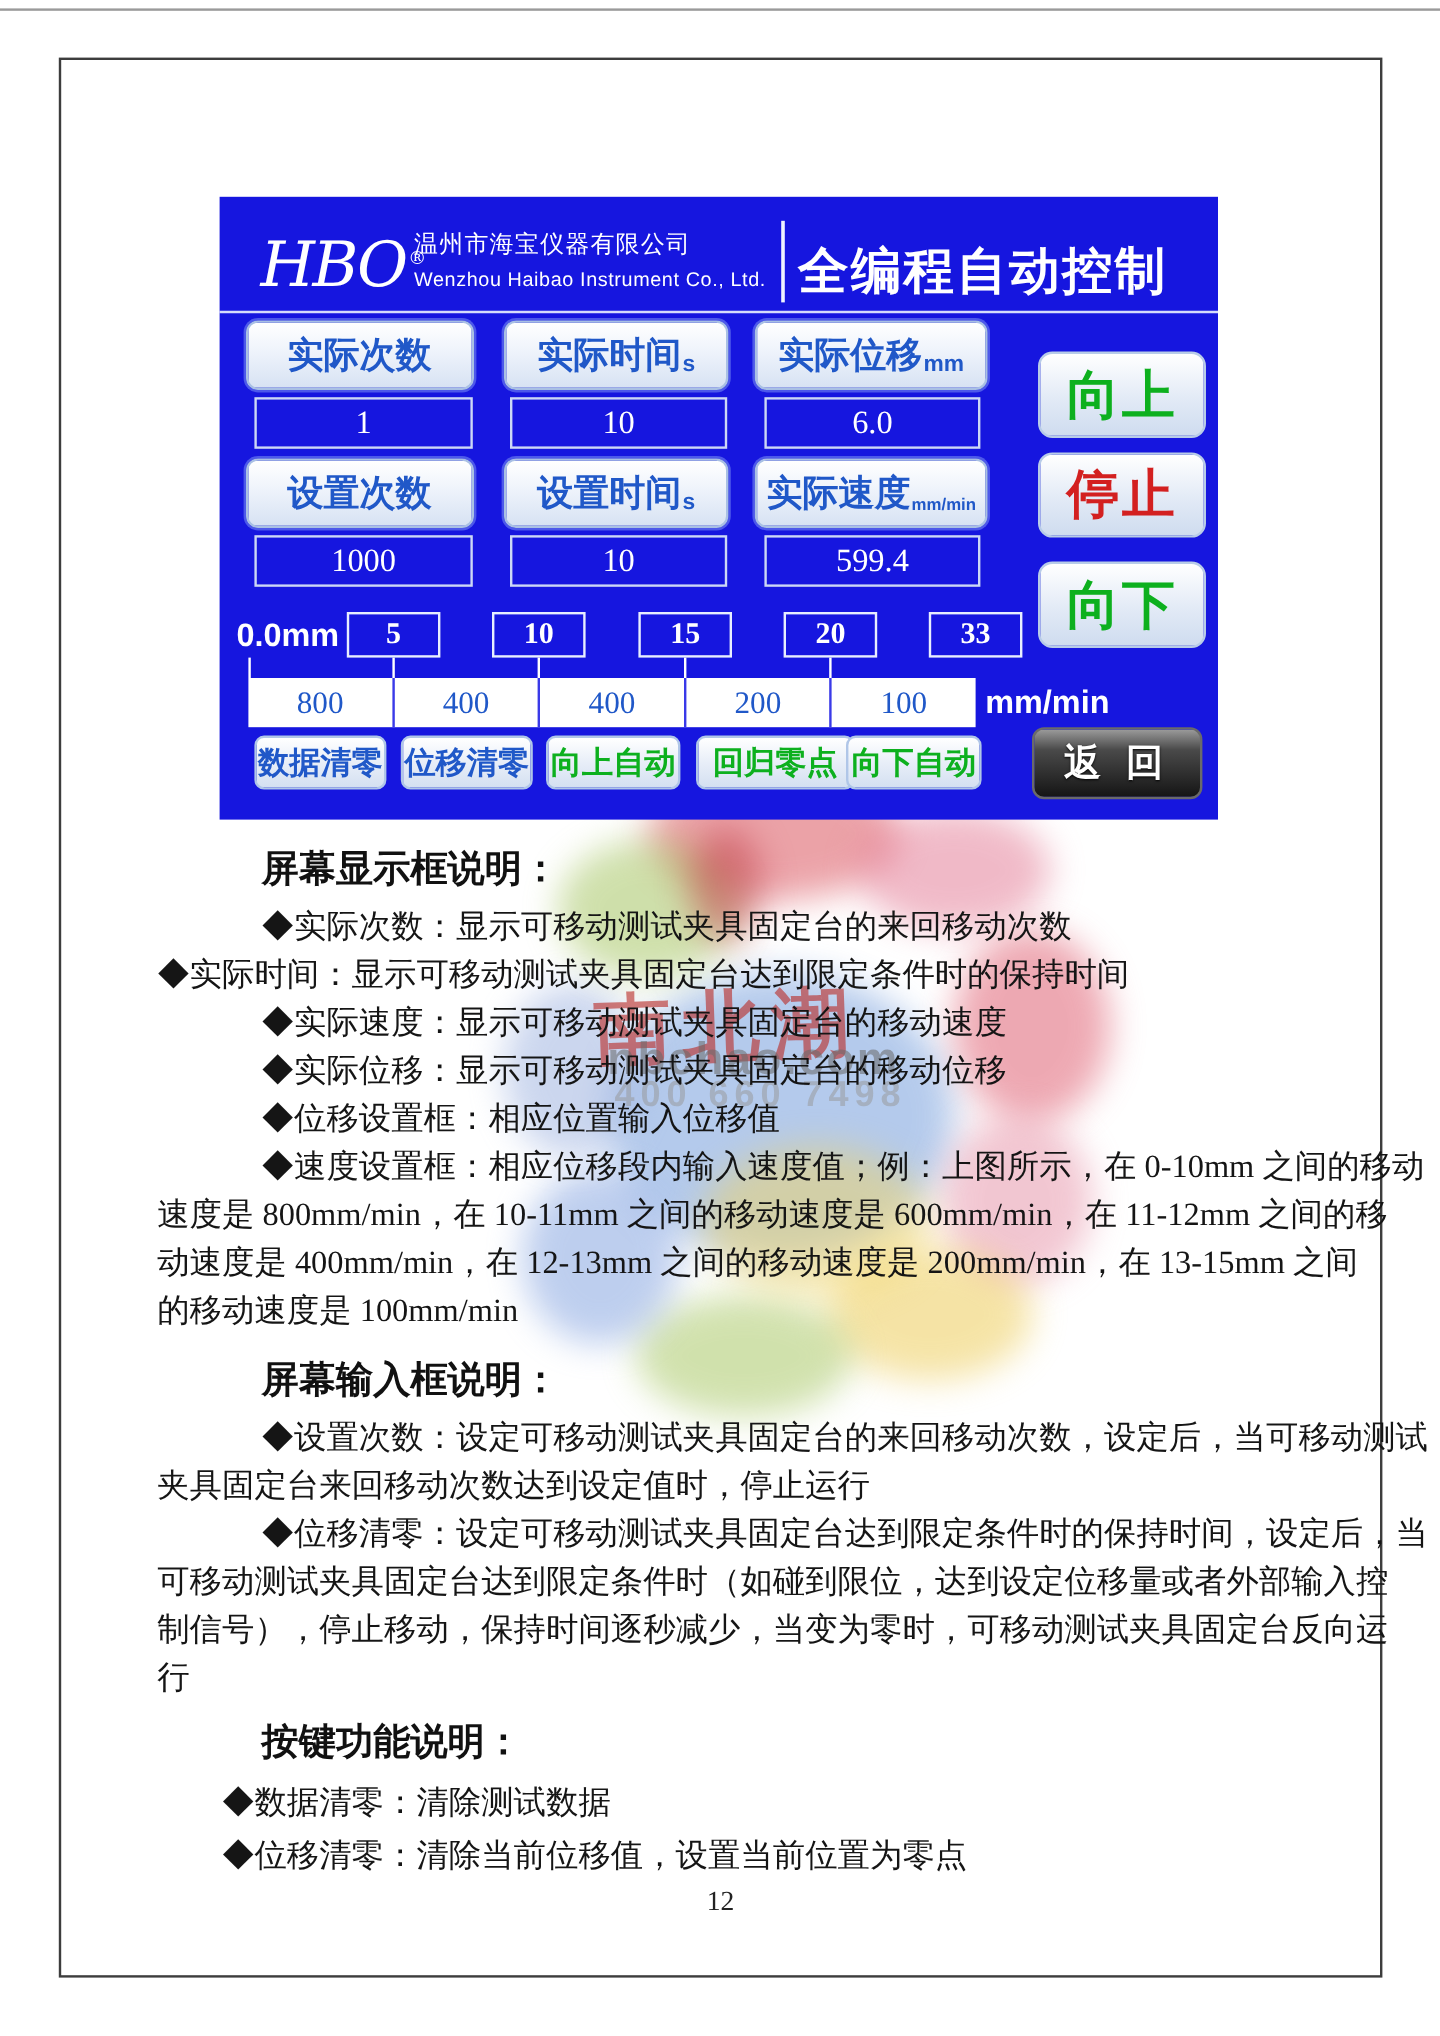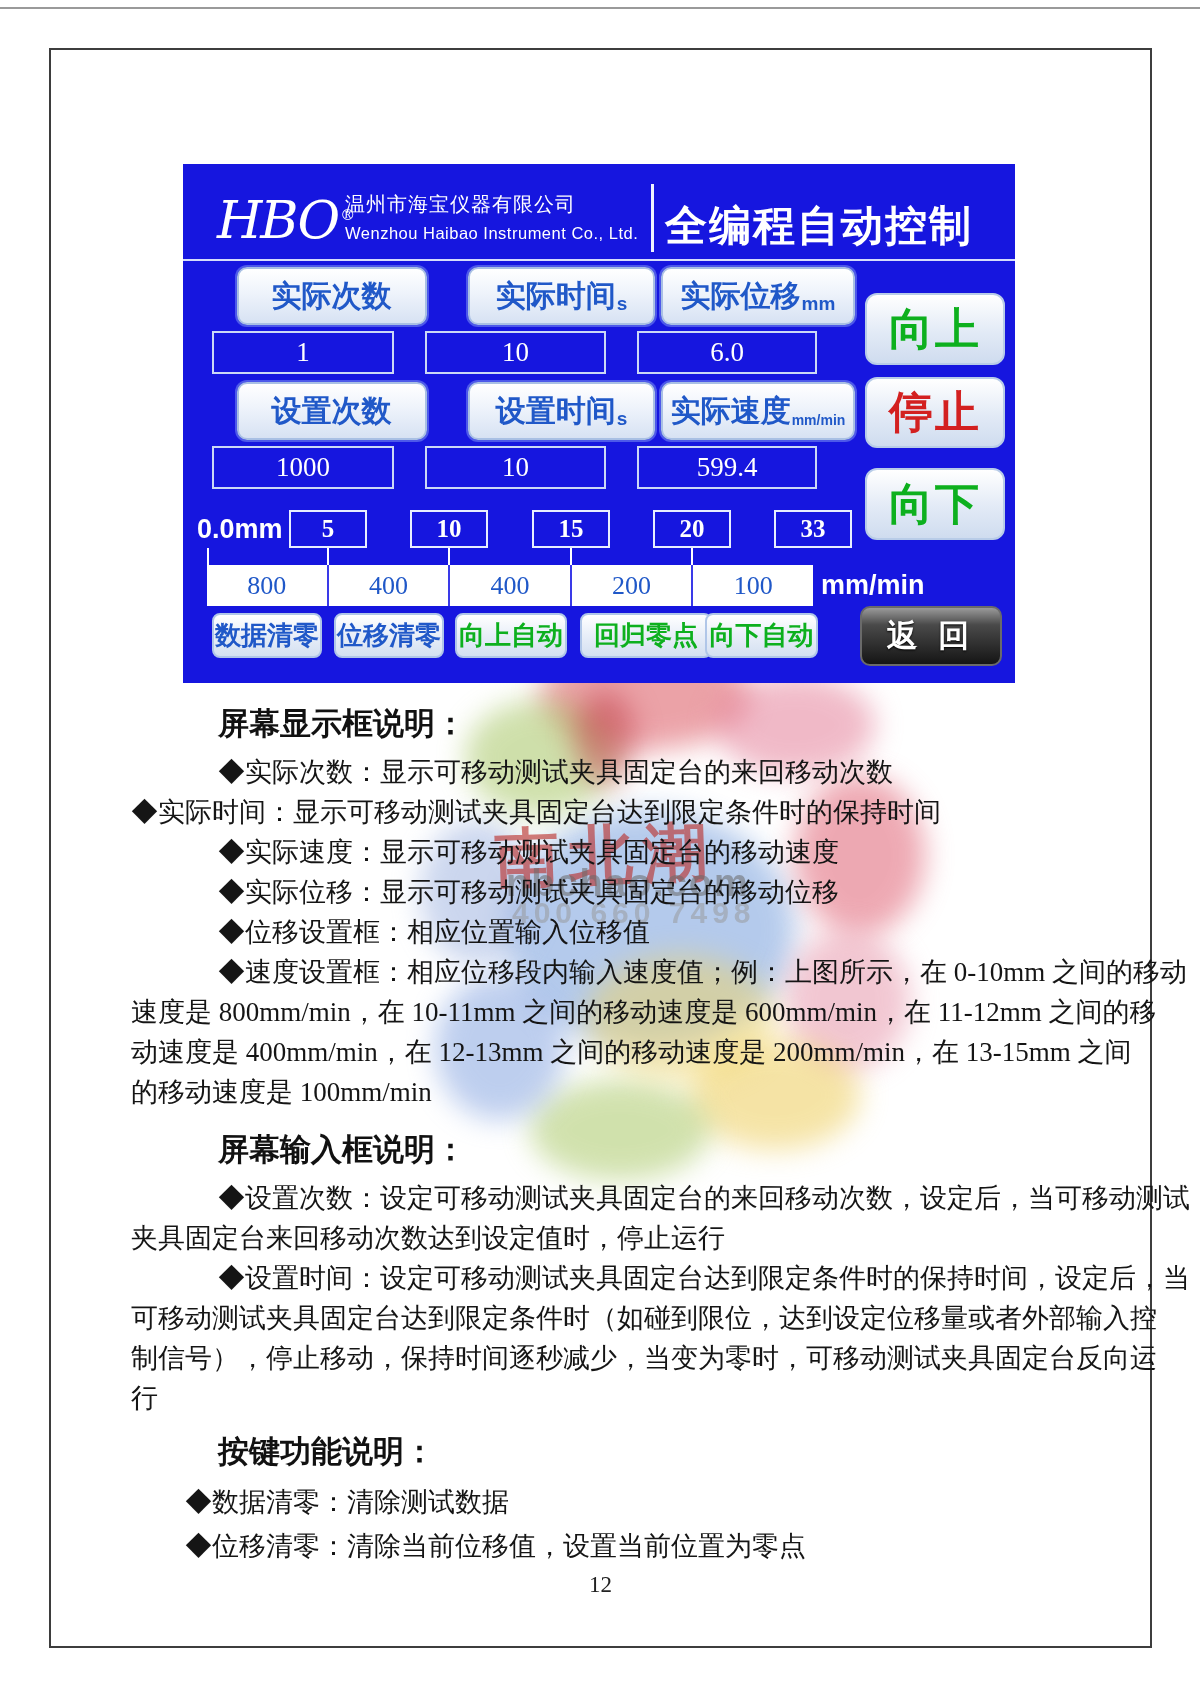--- a/index.html
+++ b/index.html
@@ -44,23 +44,23 @@
   .company{position:absolute;left:162px;top:22px;color:#fff;}
   .company-cn{font-size:20px;line-height:36px;letter-spacing:1px;}
   .company-en{font-size:16.5px;line-height:22px;letter-spacing:.5px;}
   .hdr-divider{position:absolute;left:468px;top:20px;width:3px;height:68px;background:#eef3ff;}
   .hdr-title{position:absolute;left:482px;top:36px;width:330px;color:#fff;font-size:42px;
              font-weight:bold;letter-spacing:2px;line-height:52px;}
 
   .plate{position:absolute;height:58px;box-sizing:border-box;border:2px solid #a9c0e4;
          border-radius:10px;background:linear-gradient(180deg,#ffffff 0%,#eef3fb 45%,#d7e2f3 100%);
          display:flex;align-items:center;justify-content:center;color:#2058c8;font-weight:bold;
-         box-shadow:0 0 0 2px rgba(180,215,255,.35);margin-left:32px;}
+         box-shadow:0 0 0 2px rgba(180,215,255,.35);}
   .row1{top:103px;}.row2{top:218px;}
-  .c1{left:22px;width:190px;}.c2{left:253px;width:187px;}.c3{left:446px;width:194px;}
+  .c1{left:22px;width:190px;}.c2{left:237px;width:187px;}.c3{left:446px;width:194px;}
   .plate-label{font-size:30px;}
   .plate-unit{font-size:19px;margin-left:1px;align-self:flex-end;padding-bottom:8px;}
   .small-unit .plate-unit{font-size:14px;padding-bottom:10px;}
 
   .vbox{position:absolute;height:43px;box-sizing:border-box;border:2px solid #ccd8f6;
         display:flex;align-items:center;justify-content:center;color:#fff;
         font-family:"Liberation Serif",serif;font-size:27px;}
   .vr1{top:167px;}.vr2{top:282px;}
   .v1{left:29px;width:182px;}.v2{left:242px;width:181px;}.v3{left:454px;width:180px;}
 
@@ -225,21 +225,21 @@
   <div class="tline ind">◆实际位移：显示可移动测试夹具固定台的移动位移</div>
   <div class="tline ind">◆位移设置框：相应位置输入位移值</div>
   <div class="tline ind">◆速度设置框：相应位移段内输入速度值；例：上图所示，在 0-10mm 之间的移动</div>
   <div class="tline">速度是 800mm/min，在 10-11mm 之间的移动速度是 600mm/min，在 11-12mm 之间的移</div>
   <div class="tline">动速度是 400mm/min，在 12-13mm 之间的移动速度是 200mm/min，在 13-15mm 之间</div>
   <div class="tline">的移动速度是 100mm/min</div>
 
   <div class="sec-head ind h2m">屏幕输入框说明：</div>
   <div class="tline ind">◆设置次数：设定可移动测试夹具固定台的来回移动次数，设定后，当可移动测试</div>
   <div class="tline">夹具固定台来回移动次数达到设定值时，停止运行</div>
-  <div class="tline ind">◆设置时间：设定可移动测试夹具固定台达到限定条件时的保持时间，设定后，当</div>
+  <div class="tline ind">◆位移清零：设定可移动测试夹具固定台达到限定条件时的保持时间，设定后，当</div>
   <div class="tline">可移动测试夹具固定台达到限定条件时（如碰到限位，达到设定位移量或者外部输入控</div>
   <div class="tline">制信号），停止移动，保持时间逐秒减少，当变为零时，可移动测试夹具固定台反向运</div>
   <div class="tline">行</div>
 
   <div class="sec-head ind h3m">按键功能说明：</div>
   <div class="tline3 ind2">◆数据清零：清除测试数据</div>
   <div class="tline3 ind2">◆位移清零：清除当前位移值，设置当前位置为零点</div>
 </div>
 
 <div class="page-num">12</div>

